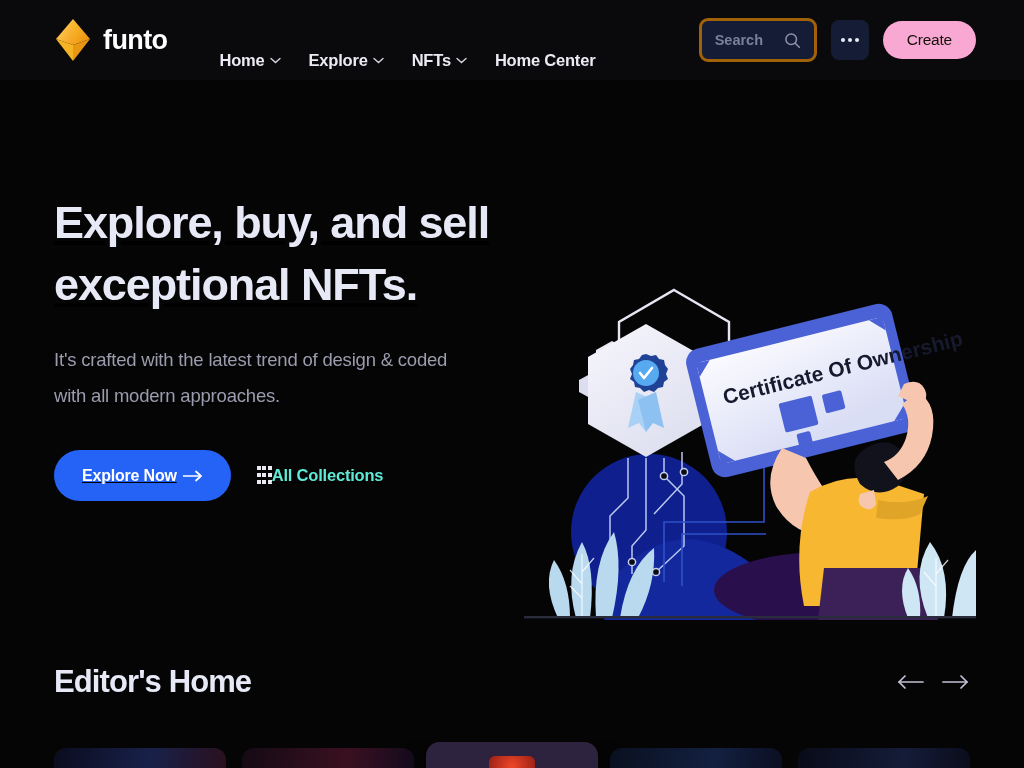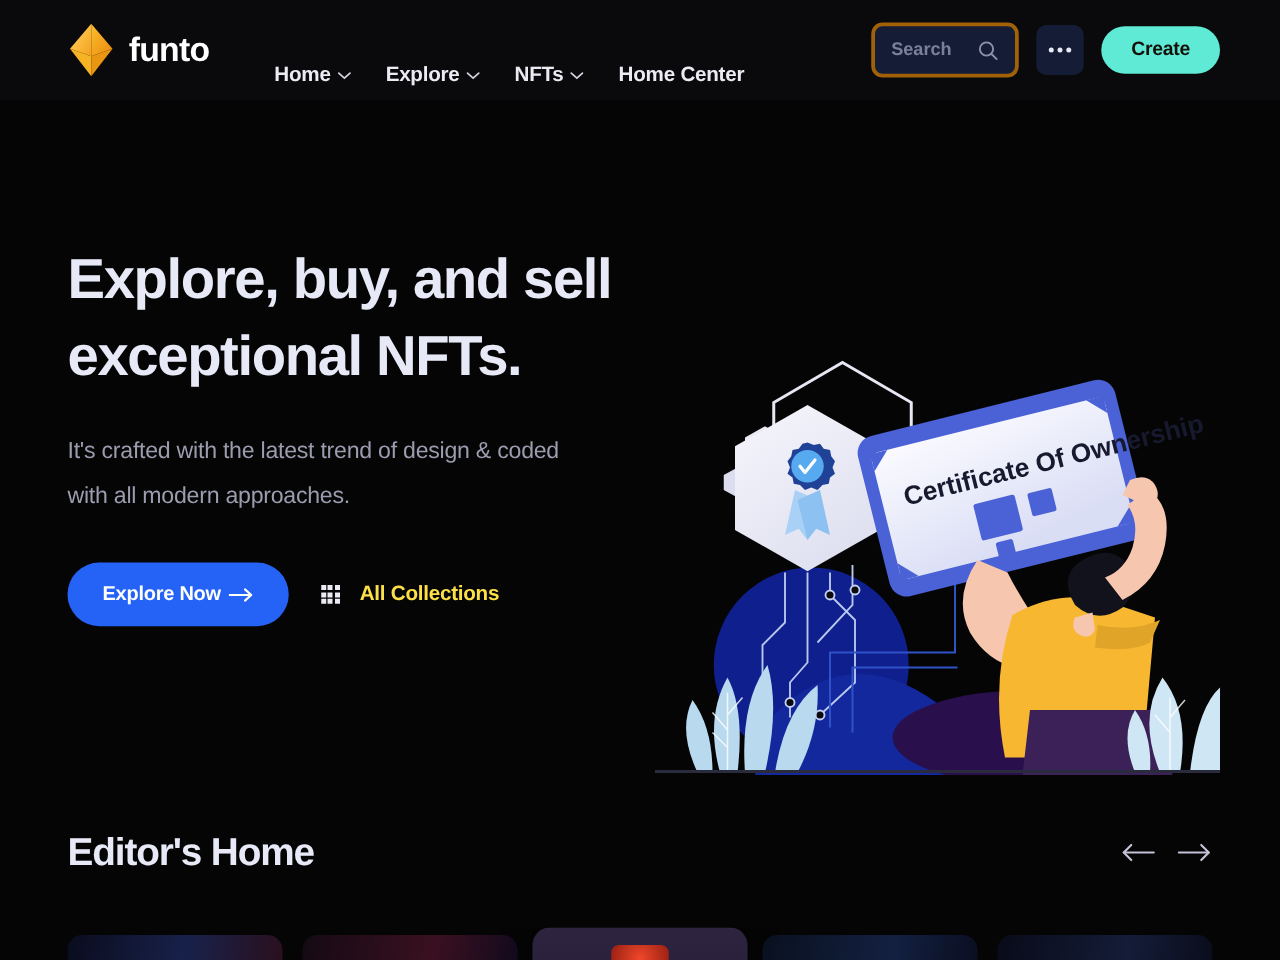--- a/index.html
+++ b/index.html
@@ -47,51 +47,52 @@
   }
   .search-ph { color: #7b8099; font-size: 14.5px; font-weight: bold; }
   .dots-btn {
     width: 38px; height: 40px; background: #151d36;
     border-radius: 8px; display: flex; align-items: center; justify-content: center;
     gap: 3px; cursor: pointer;
   }
   .dot { width: 4px; height: 4px; border-radius: 50%; background: #e8eaf5; }
   .create-btn {
     height: 38px; padding: 0 24px; border-radius: 19px;
-    background: #5eead4; color: #14110a;
-    font-size: 15.5px; font-weight: bold;
+    background: #f9a8d4; color: #14110a;
+    font-size: 15.5px; font-weight: normal;
     display: flex; align-items: center; justify-content: center;
     cursor: pointer; letter-spacing: -0.2px;
   }
 
   
   .hero {
     position: relative; width: 816px; height: 560px;
     padding: 112px 0 0 54px;
+    text-decoration: underline;
   }
   .hero-title {
     font-size: 45px; line-height: 62px; font-weight: bold;
     color: #e7e9f7; letter-spacing: -1.1px; max-width: 520px;
   }
   .hero-sub {
     margin-top: 26px;
     font-size: 18.5px; line-height: 36px; color: #9b9cae;
     max-width: 400px; letter-spacing: -0.2px;
   }
   .hero-actions { margin-top: 36px; display: flex; align-items: center; gap: 26px; }
   .explore-btn {
     height: 51px; padding: 0 28px; border-radius: 26px;
     background: #2563f6; color: #ffffff;
     font-size: 16px; font-weight: bold;
     display: flex; align-items: center; gap: 6px; cursor: pointer;
     letter-spacing: -0.2px;
   }
   .collections-link {
-    display: flex; align-items: center; gap: 16px;
-    color: #fde047; font-size: 16.5px; font-weight: bold; cursor: pointer;
+    display: flex; gap: 0;
+    color: #5eead4; font-size: 16.5px; font-weight: bold; cursor: pointer;
     letter-spacing: -0.2px;
   }
   .grid-icon { display: grid; grid-template-columns: repeat(3,4px); gap: 1.5px; }
   .grid-icon i { width: 4px; height: 4px; background: #ecebf3; display: block; }
 
   .hero-art {
     position: absolute; left: 524px; top: 192px;
     width: 452px; height: 348px;
   }
 

